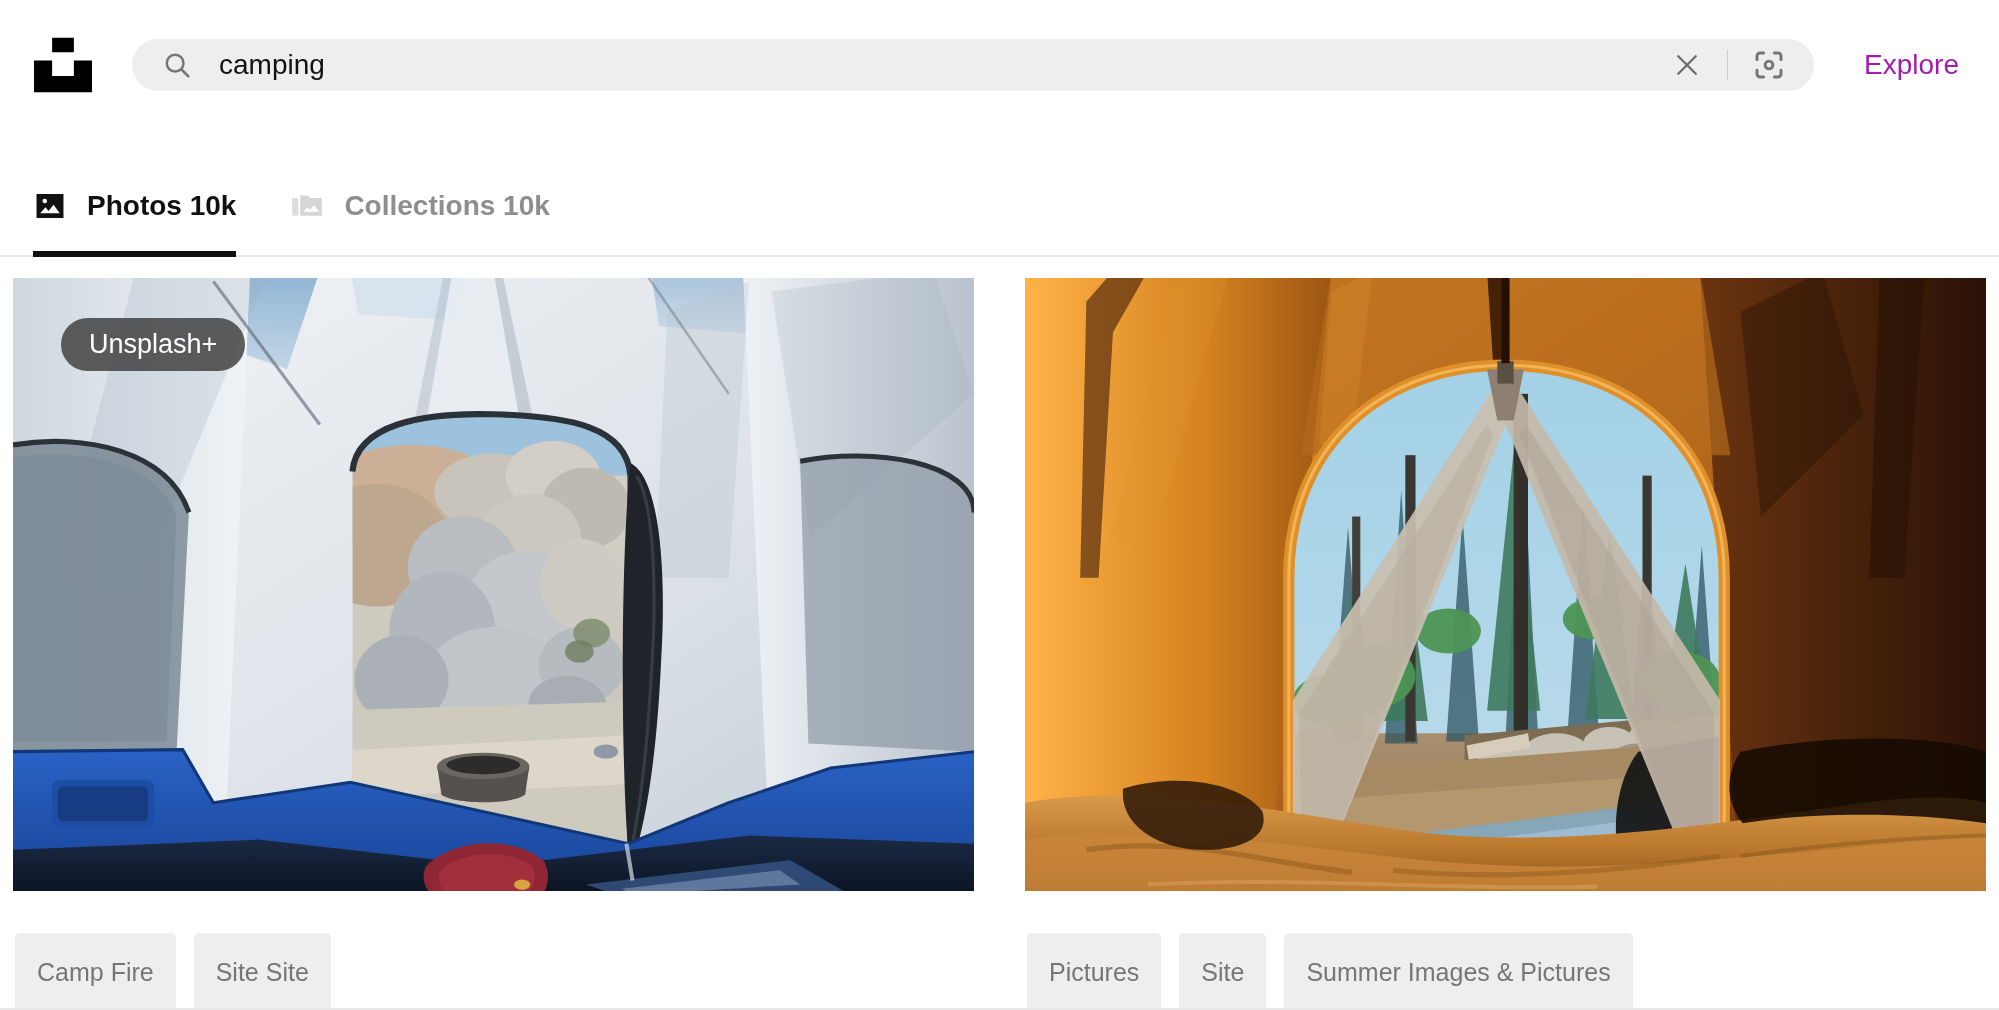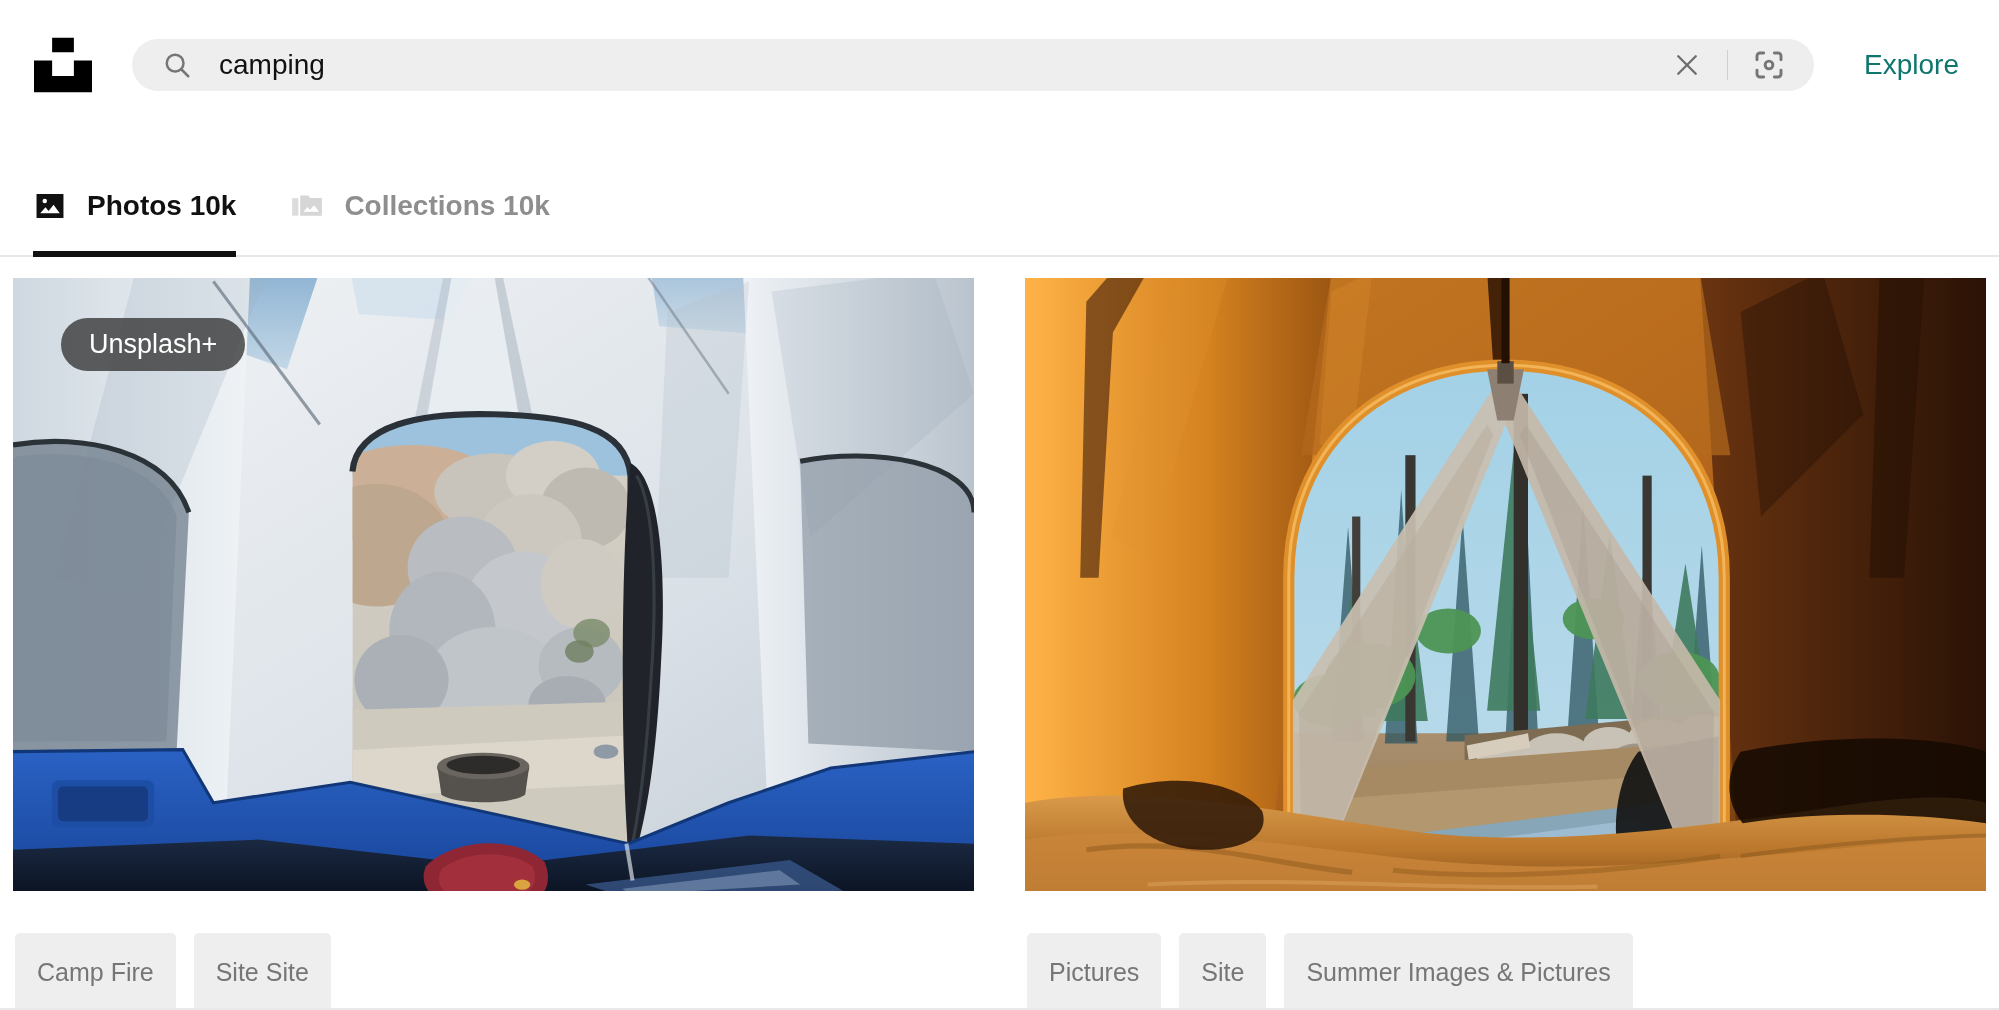--- a/index.html
+++ b/index.html
@@ -72,21 +72,21 @@
     flex: 0 0 auto;
     width: 46px; height: 46px;
     display: flex; align-items: center; justify-content: center;
     background: transparent; border: none; cursor: pointer;
     color: #767676;
   }
 
   .explore-link {
     flex: 0 0 auto;
     font-size: 28px;
-    color: #0f766e;
+    color: #a21caf;
     text-decoration: none;
     padding: 10px 16px;
     white-space: nowrap;
   }
 
   
   .tabs-wrap {
     position: relative;
     height: 127px;
     border-bottom: 2px solid #e8e8e8;

